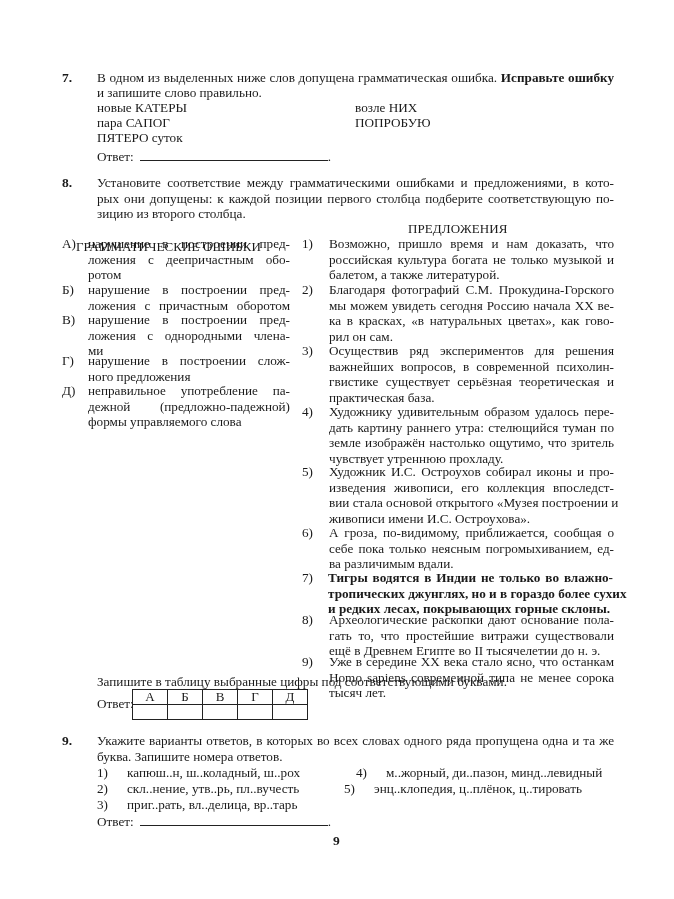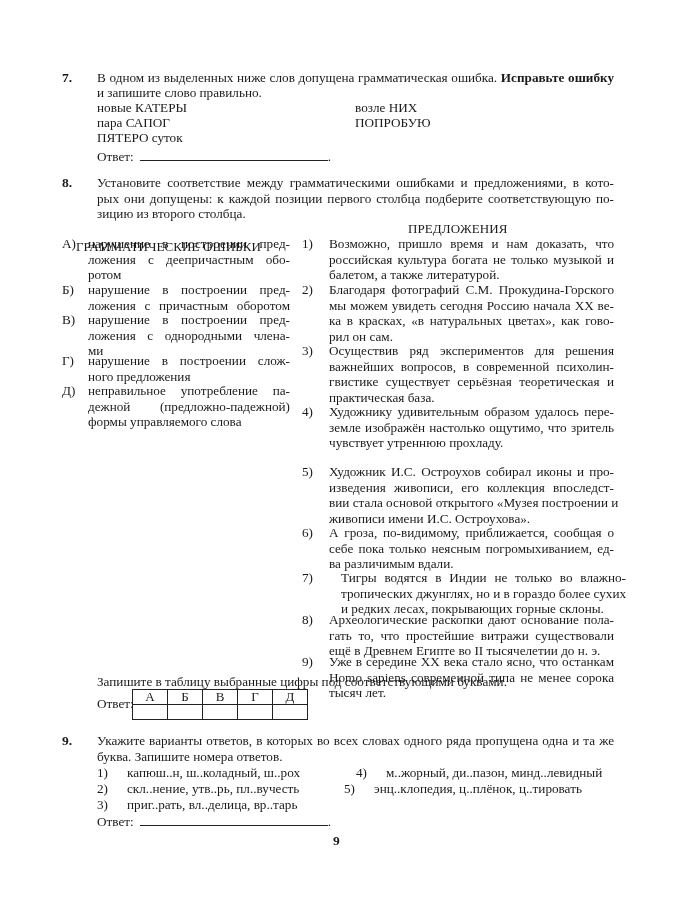--- a/index.html
+++ b/index.html
@@ -121,20 +121,21 @@
       <div>Осуществив ряд экспериментов для решения</div>
       <div>важнейших вопросов, в современной психолин-</div>
       <div>гвистике существует серьёзная теоретическая и</div>
       <div class="last">практическая база.</div>
     </div>
   </div>
   <div class="item" style="left:302px; top:404px; width:312px;">
     <span class="lbl">4)</span>
     <div class="txt" style="left:27px; width:285px;">
       <div>Художнику удивительным образом удалось пере-</div>
+      <div>дать картину раннего утра: стелющийся туман по</div>
       <div>земле изображён настолько ощутимо, что зритель</div>
       <div class="last">чувствует утреннюю прохладу.</div>
     </div>
   </div>
   <div class="item" style="left:302px; top:464px; width:312px;">
     <span class="lbl">5)</span>
     <div class="txt" style="left:27px; width:285px;">
       <div>Художник И.С. Остроухов собирал иконы и про-</div>
       <div>изведения живописи, его коллекция впоследст-</div>
       <div>вии стала основой открытого «Музея построении и</div>
@@ -144,21 +145,21 @@
   <div class="item" style="left:302px; top:525px; width:312px;">
     <span class="lbl">6)</span>
     <div class="txt" style="left:27px; width:285px;">
       <div>А гроза, по-видимому, приближается, сообщая о</div>
       <div>себе пока только неясным погромыхиванием, ед-</div>
       <div class="last">ва различимым вдали.</div>
     </div>
   </div>
   <div class="item" style="left:302px; top:570px; width:312px;">
     <span class="lbl">7)</span>
-    <div class="txt" style="left:39px; width:285px;">
+    <div class="txt" style="left:26px; width:285px;font-weight:bold;">
       <div>Тигры водятся в Индии не только во влажно-</div>
       <div>тропических джунглях, но и в гораздо более сухих</div>
       <div class="last">и редких лесах, покрывающих горные склоны.</div>
     </div>
   </div>
   <div class="item" style="left:302px; top:612px; width:312px;">
     <span class="lbl">8)</span>
     <div class="txt" style="left:27px; width:285px;">
       <div>Археологические раскопки дают основание пола-</div>
       <div>гать то, что простейшие витражи существовали</div>

